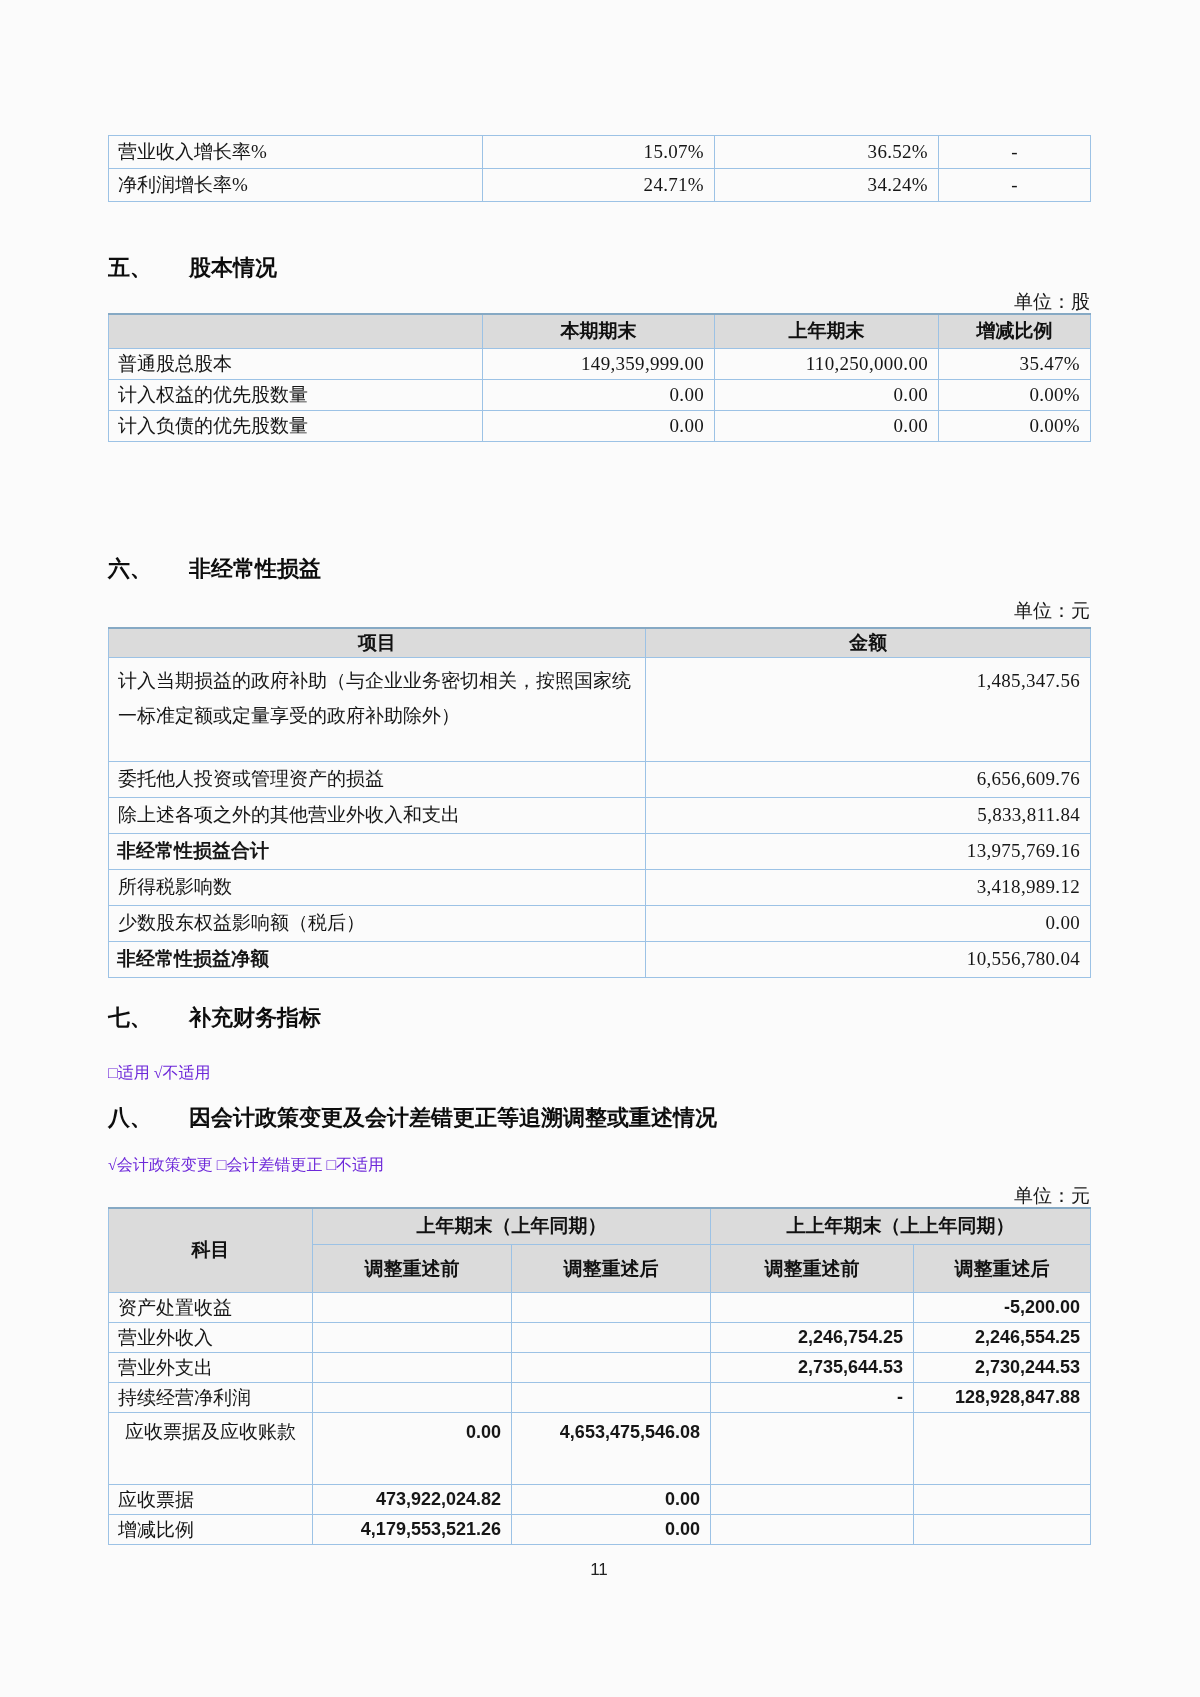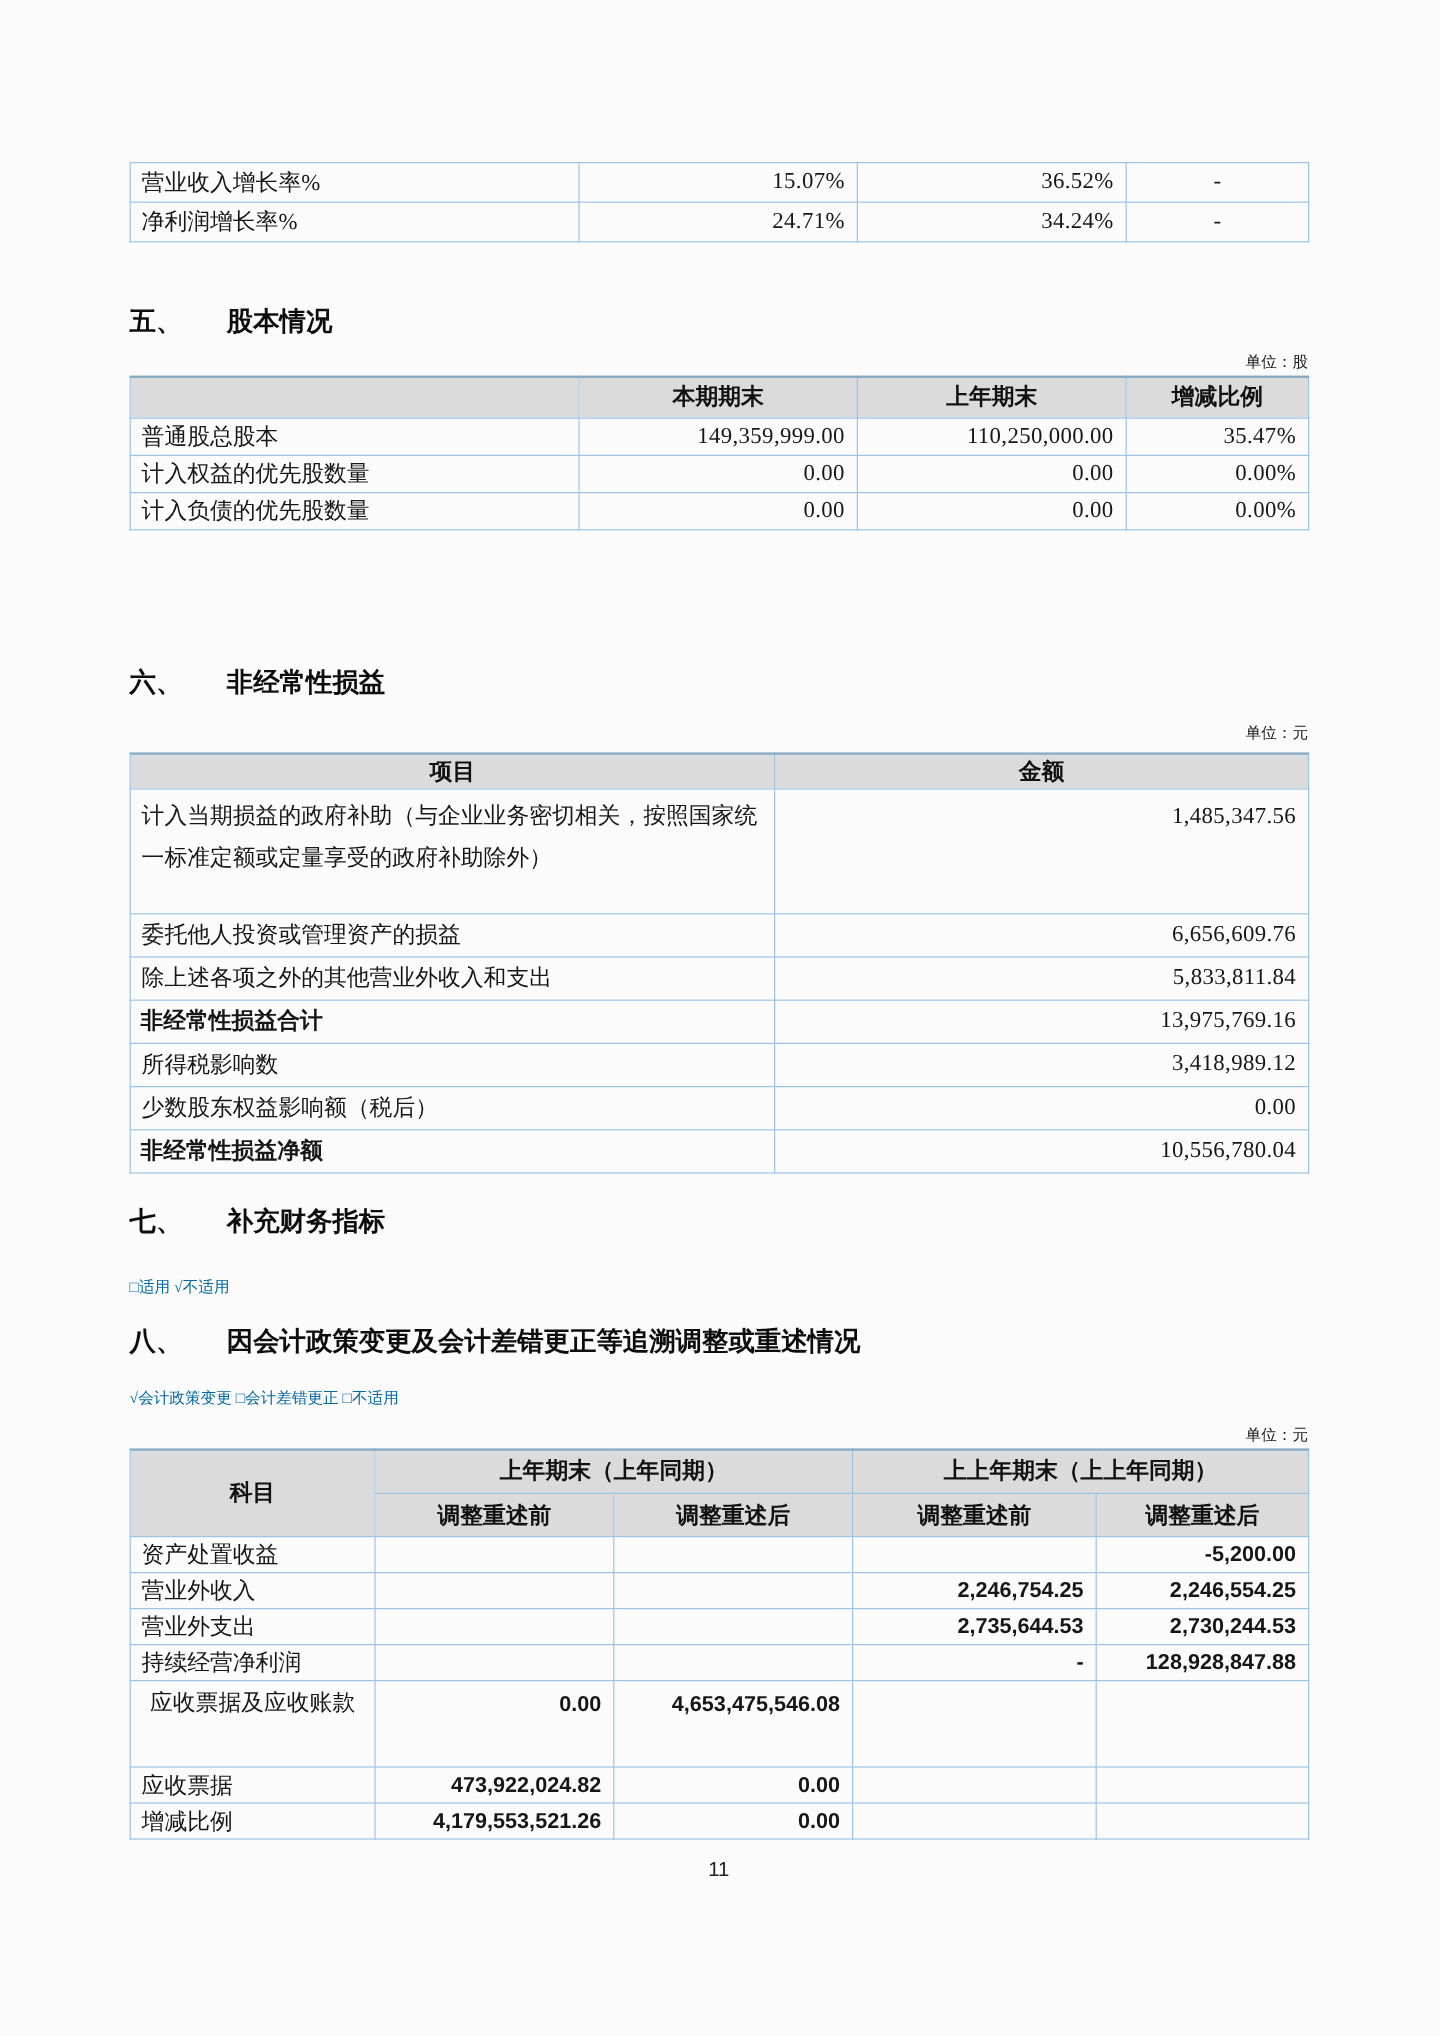--- a/index.html
+++ b/index.html
@@ -43,45 +43,45 @@
   .tbl-nonrec tr.tall{height:104px;}
   .tbl-nonrec tr.tall td{vertical-align:top;padding-top:5px;line-height:35px;}
   .tbl-nonrec td.total-label{
     text-align:left;font-weight:bold;
     font-family:"Liberation Sans", sans-serif;
     padding:0 8px;
   }
 
   .tbl-restate tr{height:30px;}
   .tbl-restate tr.head1{height:37px;}
-  .tbl-restate tr.head2{height:36px;}
+  .tbl-restate tr.head2{height:48px;}
   .tbl-restate tr.wrap{height:72px;}
   .tbl-restate tr.wrap td{vertical-align:top;padding-top:4px;line-height:30px;padding-left:16px;}
   .tbl-restate td.num{
     font-family:"Liberation Sans", sans-serif;
     font-weight:bold;
     font-size:18px;
     letter-spacing:0;
   }
 
   .section-heading{
     margin:0;
     font-family:"Liberation Sans", sans-serif;
     font-weight:bold;
     font-size:22px;
     line-height:30px;
     color:#0d0d0d;
   }
   .sec-num{display:inline-block;width:81px;}
   .unit{
     text-align:right;
-    font-size:13px;line-height:22px;
+    font-size:19px;line-height:22px;
     width:982px;
   }
-  .options{font-size:13px;line-height:24px;color:#0369a1;}
+  .options{font-size:16px;line-height:24px;color:#6d28d9;}
 
   .mt-sec5{margin-top:51px;}
   .mt-unit5{margin-top:8px;}
   .mt-tbl5{margin-top:0;}
   .mt-sec6{margin-top:112px;}
   .mt-unit6{margin-top:16px;}
   .mt-tbl6{margin-top:5px;}
   .mt-sec7{margin-top:25px;}
   .mt-opt7{margin-top:28px;}
   .mt-sec8{margin-top:18px;}

